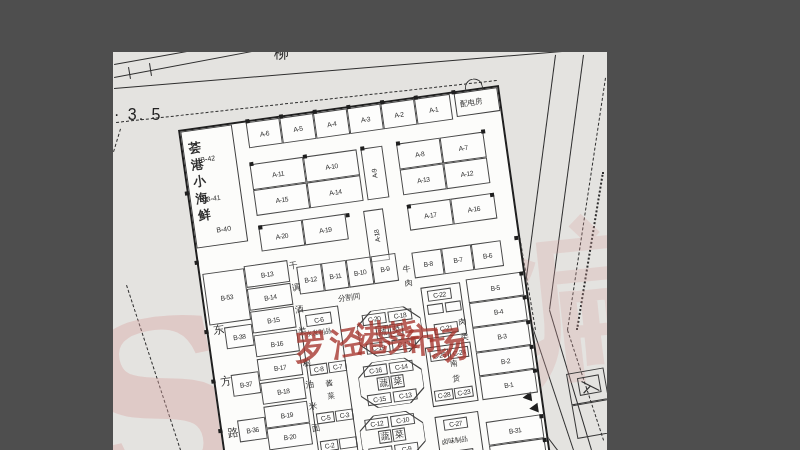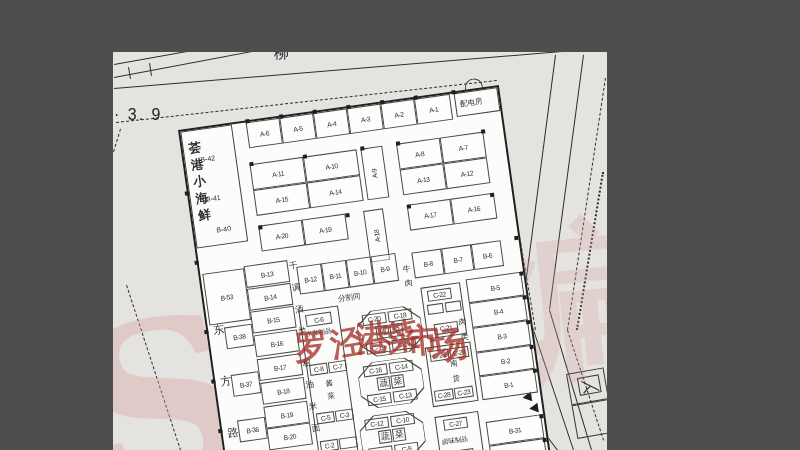--- a/index.html
+++ b/index.html
@@ -54,21 +54,21 @@
           <div class="ln" style="left: 550px; top: 310px; width: 146.164px; border-top: 1.3px solid rgb(46, 46, 46); transform: rotate(73.3008deg);"></div>
           <div class="ln" style="left: 606px; top: 78px; width: 254.849px; border-top: 1.1px dashed rgb(46, 46, 46); transform: rotate(98.5752deg);"></div>
           <div class="ln" style="left: 568px; top: 330px; width: 115.741px; border-top: 1.1px dashed rgb(46, 46, 46); transform: rotate(71.8781deg);"></div>
           <div class="ln" style="left: 604px; top: 172px; width: 160.125px; border-top: 2px dotted rgb(46, 46, 46); transform: rotate(99.3447deg);"></div>
           <div class="ln" style="left: 520px; top: 400px; width: 62.8013px; border-top: 1.3px solid rgb(46, 46, 46); transform: rotate(52.7652deg);"></div>
         </div>
       <div id="pink-layer">
           <div class="wm" style="left: 58px; top: 292px; font-size: 220px; color: rgb(217, 162, 160); opacity: 0.38; font-family: &quot;DejaVu Serif&quot;, serif; transform: rotate(-12deg);">S</div>
           <div class="wm" style="left: 470px; top: 200px; font-size: 170px; color: rgb(217, 162, 160); opacity: 0.27; font-family: &quot;DejaVu Serif&quot;, serif; transform: rotate(-6deg);">编</div>
         </div>
-      <div id="elev">· 3. 9</div>
+      <div id="elev">· 3. 5</div>
       <div id="roadchar">柳</div>
       <div id="building">
         <div class="arc"></div>
         <div class="arrow" style="left:302px;top:306px;"></div>
         <div class="arrow" style="left:307px;top:318px;"></div>
       <div class="stall" style="left: 66px; top: 0px; width: 34px; height: 26px;">
             <span style="font-size: 6.8px;">A-6</span>
           </div>
           <div class="stall" style="left: 100px; top: 0px; width: 34px; height: 26px;">
             <span style="font-size: 6.8px;">A-5</span>

